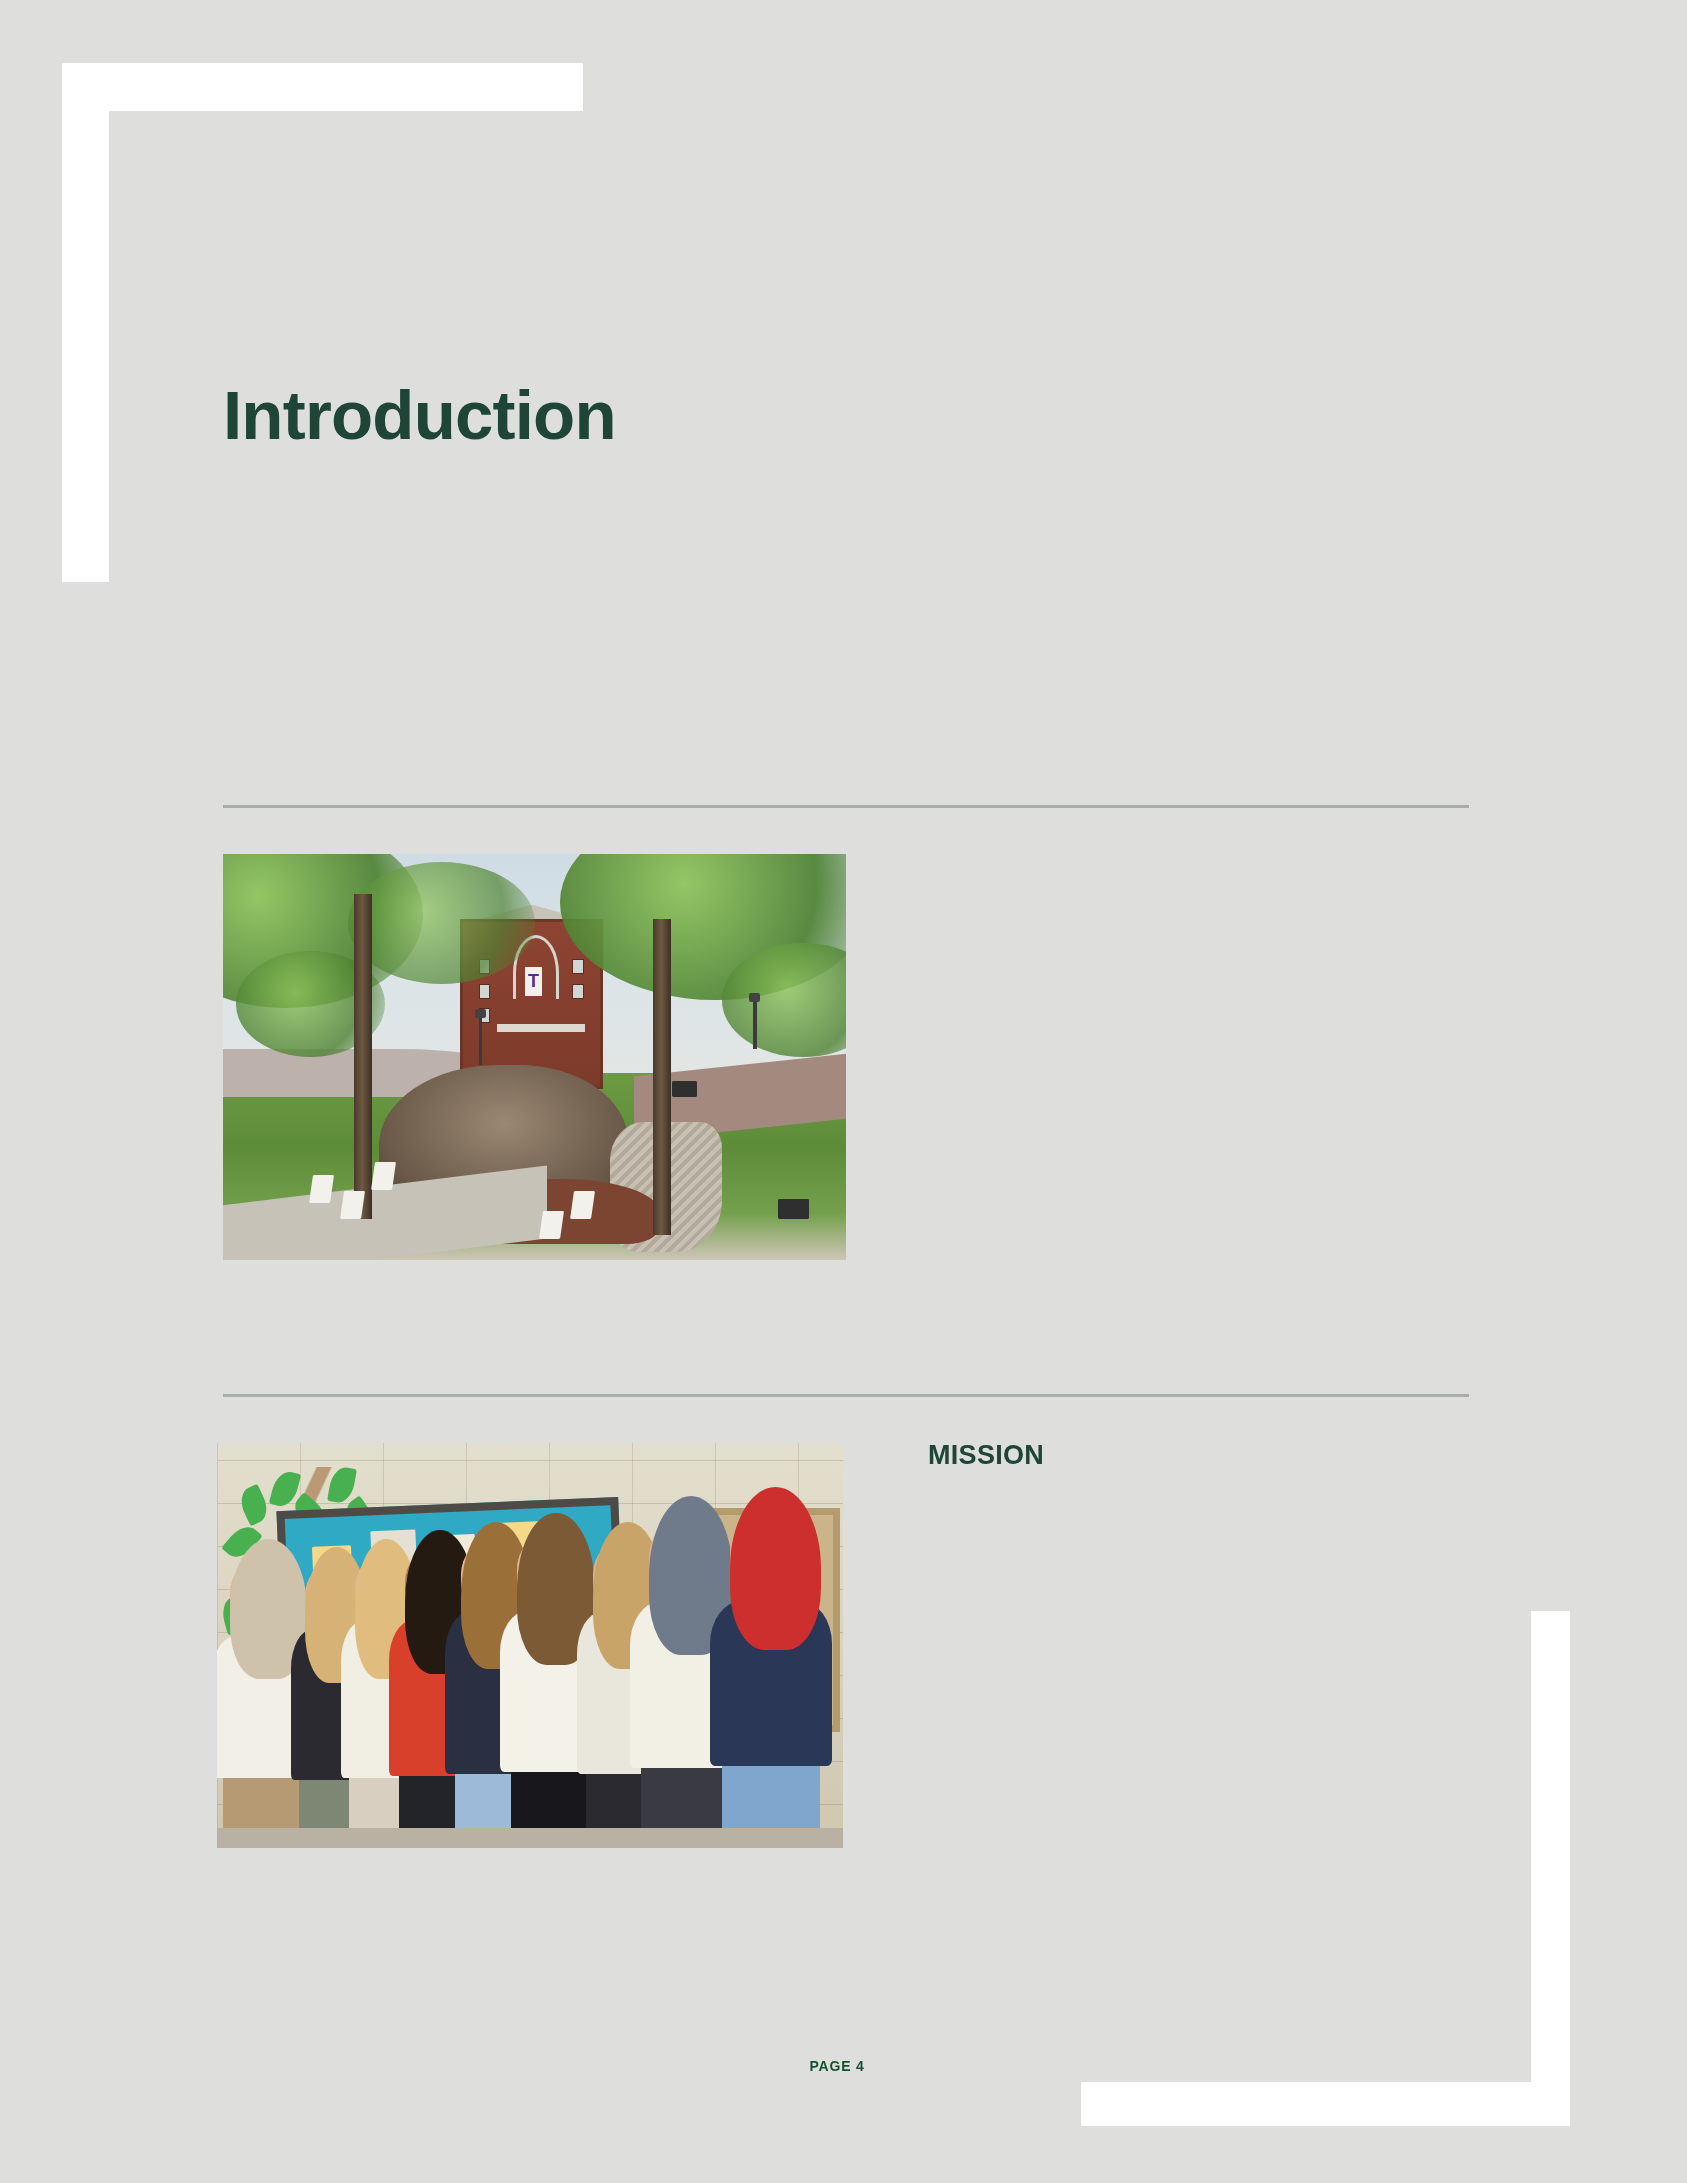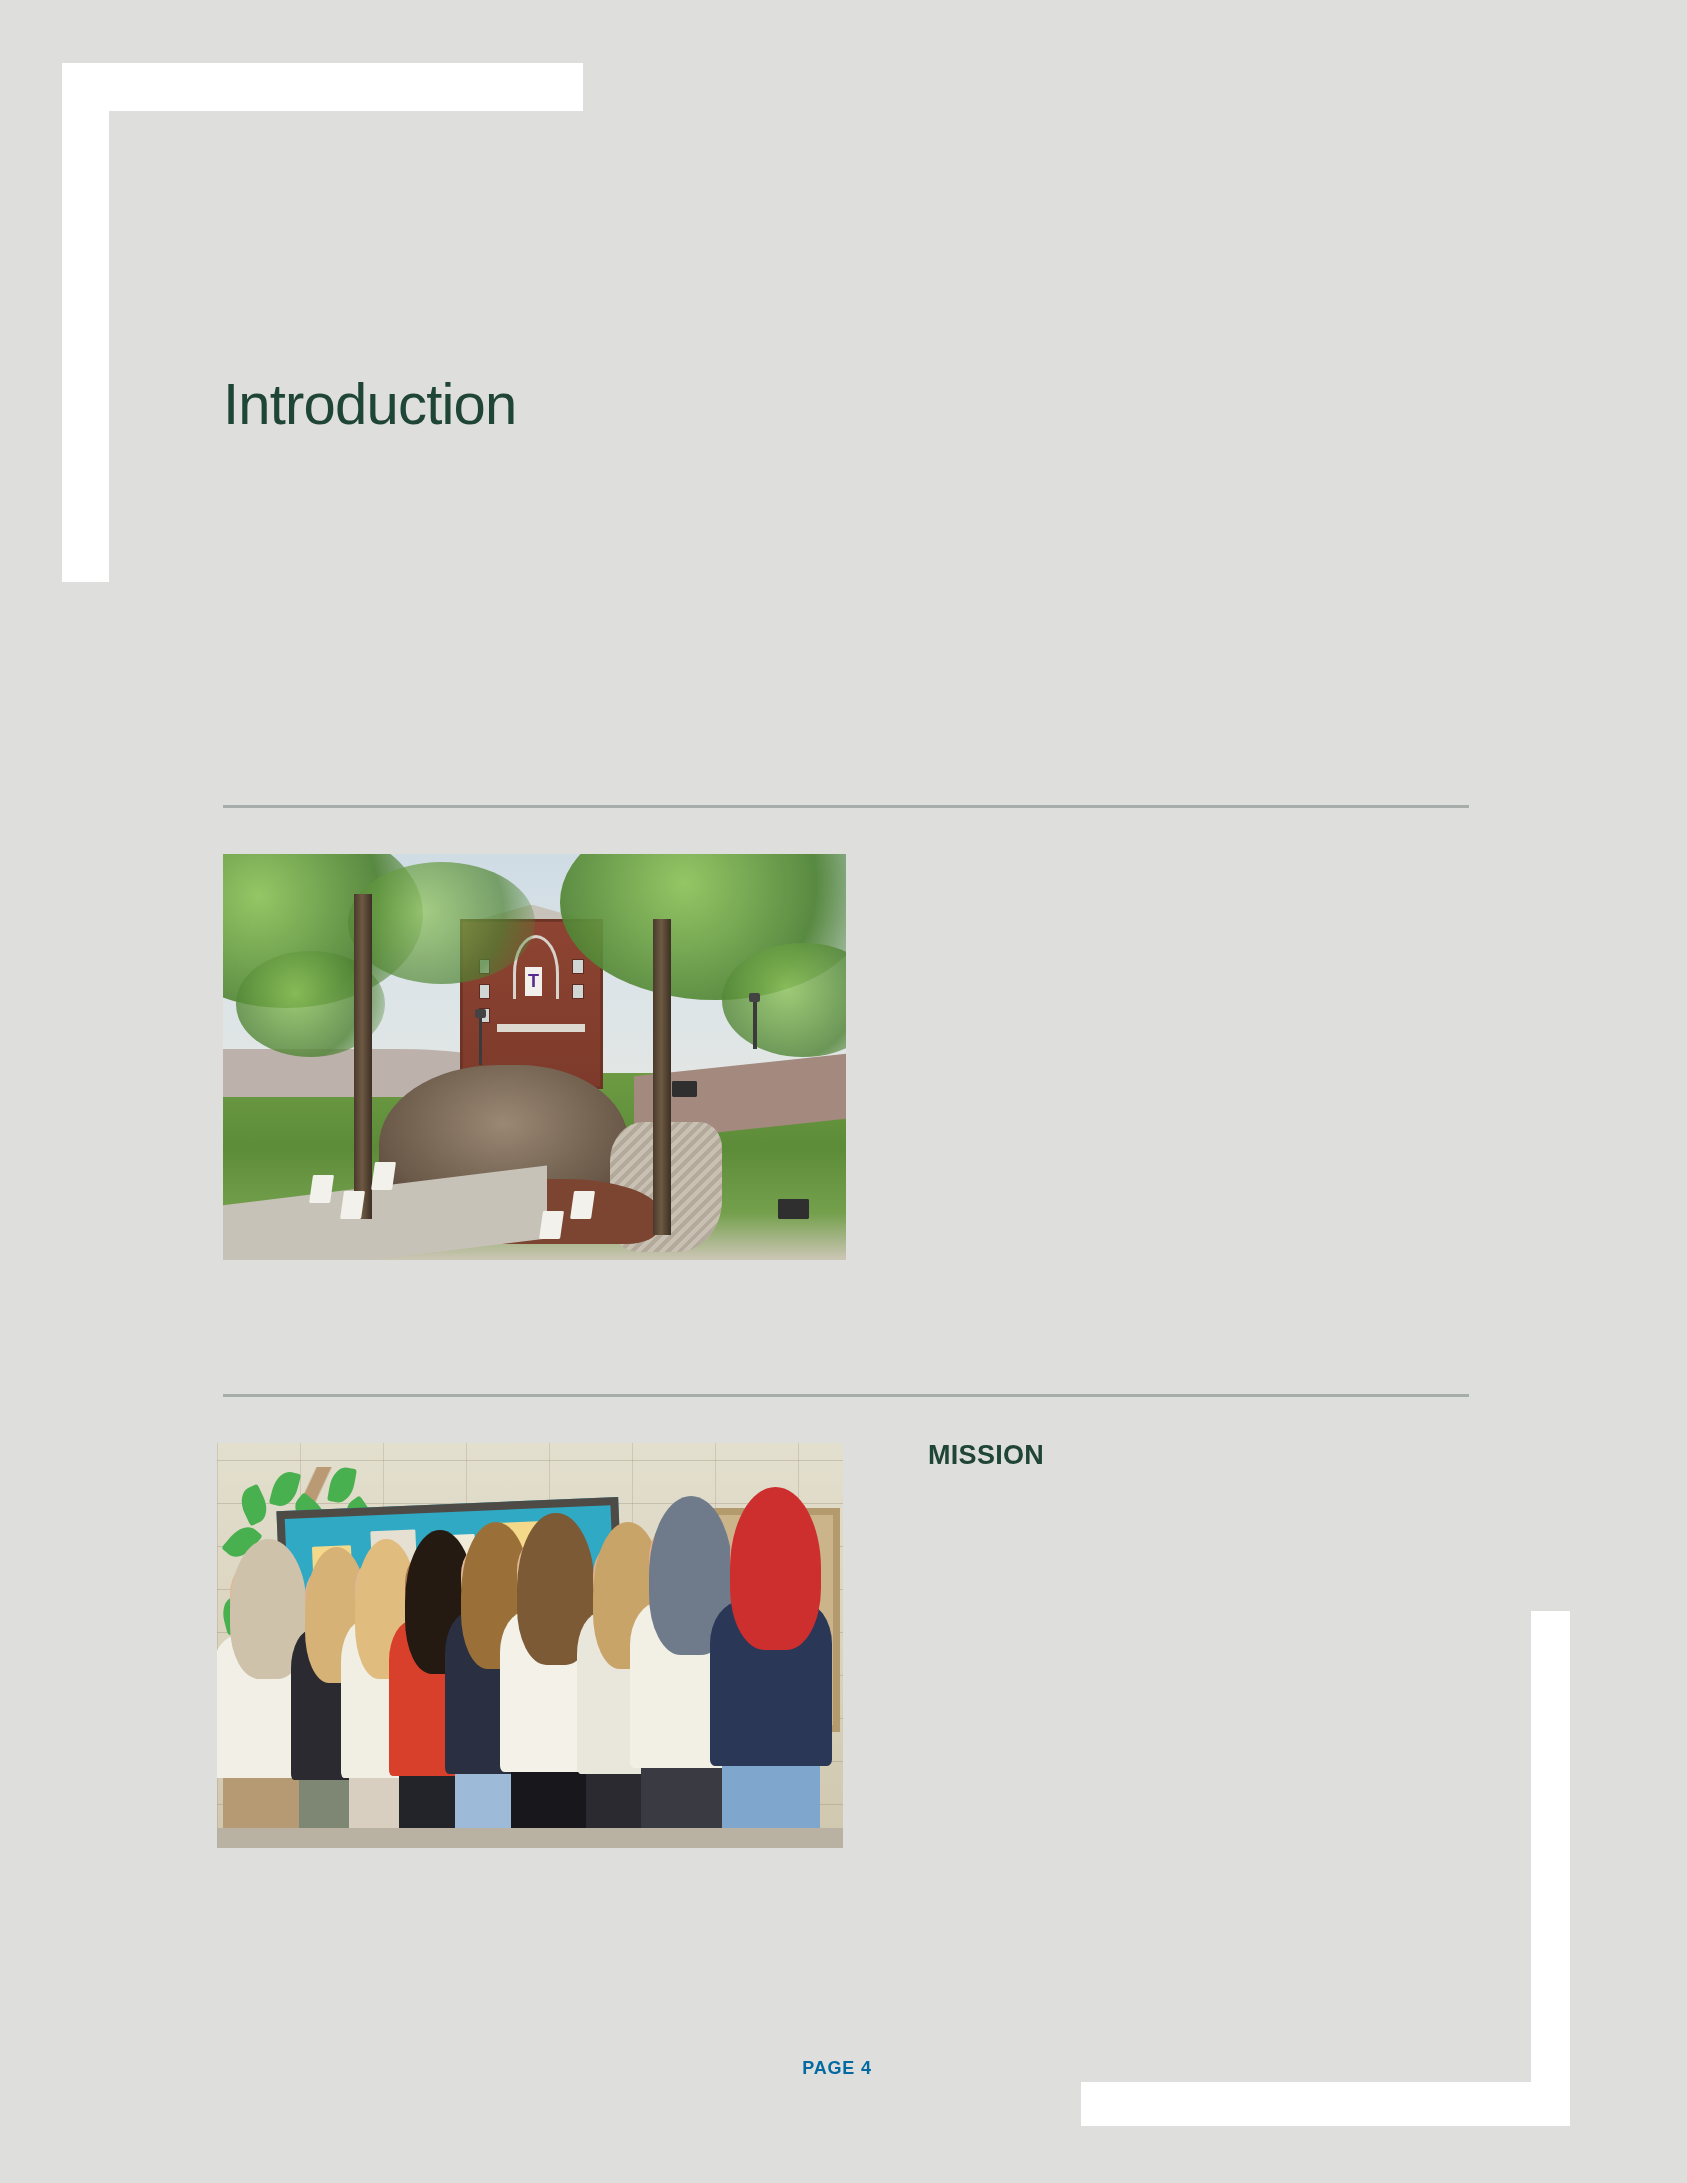--- a/index.html
+++ b/index.html
@@ -26,23 +26,23 @@
   .bracket-tl-h { left: 62px;  top: 63px;   width: 521px; height: 48px; }
   .bracket-tl-v { left: 62px;  top: 63px;   width: 47px;  height: 519px; }
   .bracket-br-v { left: 1531px; top: 1611px; width: 39px;  height: 515px; }
   .bracket-br-h { left: 1081px; top: 2082px; width: 488px; height: 44px; }
 
   
   .page-title {
     position: absolute;
     left: 223px;
     top: 335px;
-    font-size: 58px;
+    font-size: 69px;
     line-height: 1.02;
-    font-weight: 400;
+    font-weight: 700;
     letter-spacing: -0.8px;
     color: #1f4438;
     white-space: nowrap;
   }
 
   
   .section {
     position: absolute;
     left: 217px;
     width: 1246px;
@@ -254,24 +254,24 @@
     max-width: 554px;
     letter-spacing: -0.1px;
   }
 
   
   .page-footer {
     position: absolute;
     left: 0; right: 13px;
     top: 2058px;
     text-align: center;
-    font-size: 18px;
+    font-size: 14px;
     font-weight: 700;
     letter-spacing: 0.8px;
-    color: #0369a1;
+    color: #14532d;
   }
 </style>
 </head>
 <body>
 
 <div class="page">
 
   <div class="bracket bracket-tl-h"></div>
   <div class="bracket bracket-tl-v"></div>
   <div class="bracket bracket-br-v"></div>

